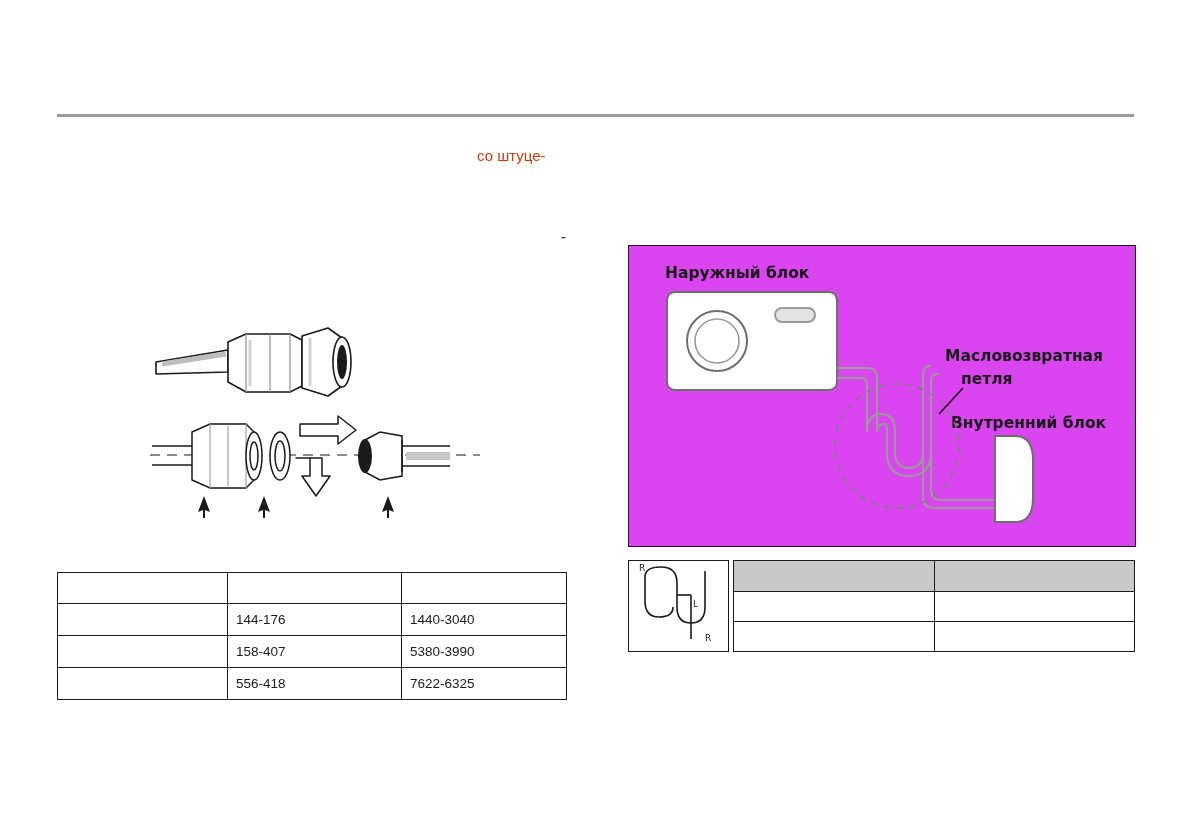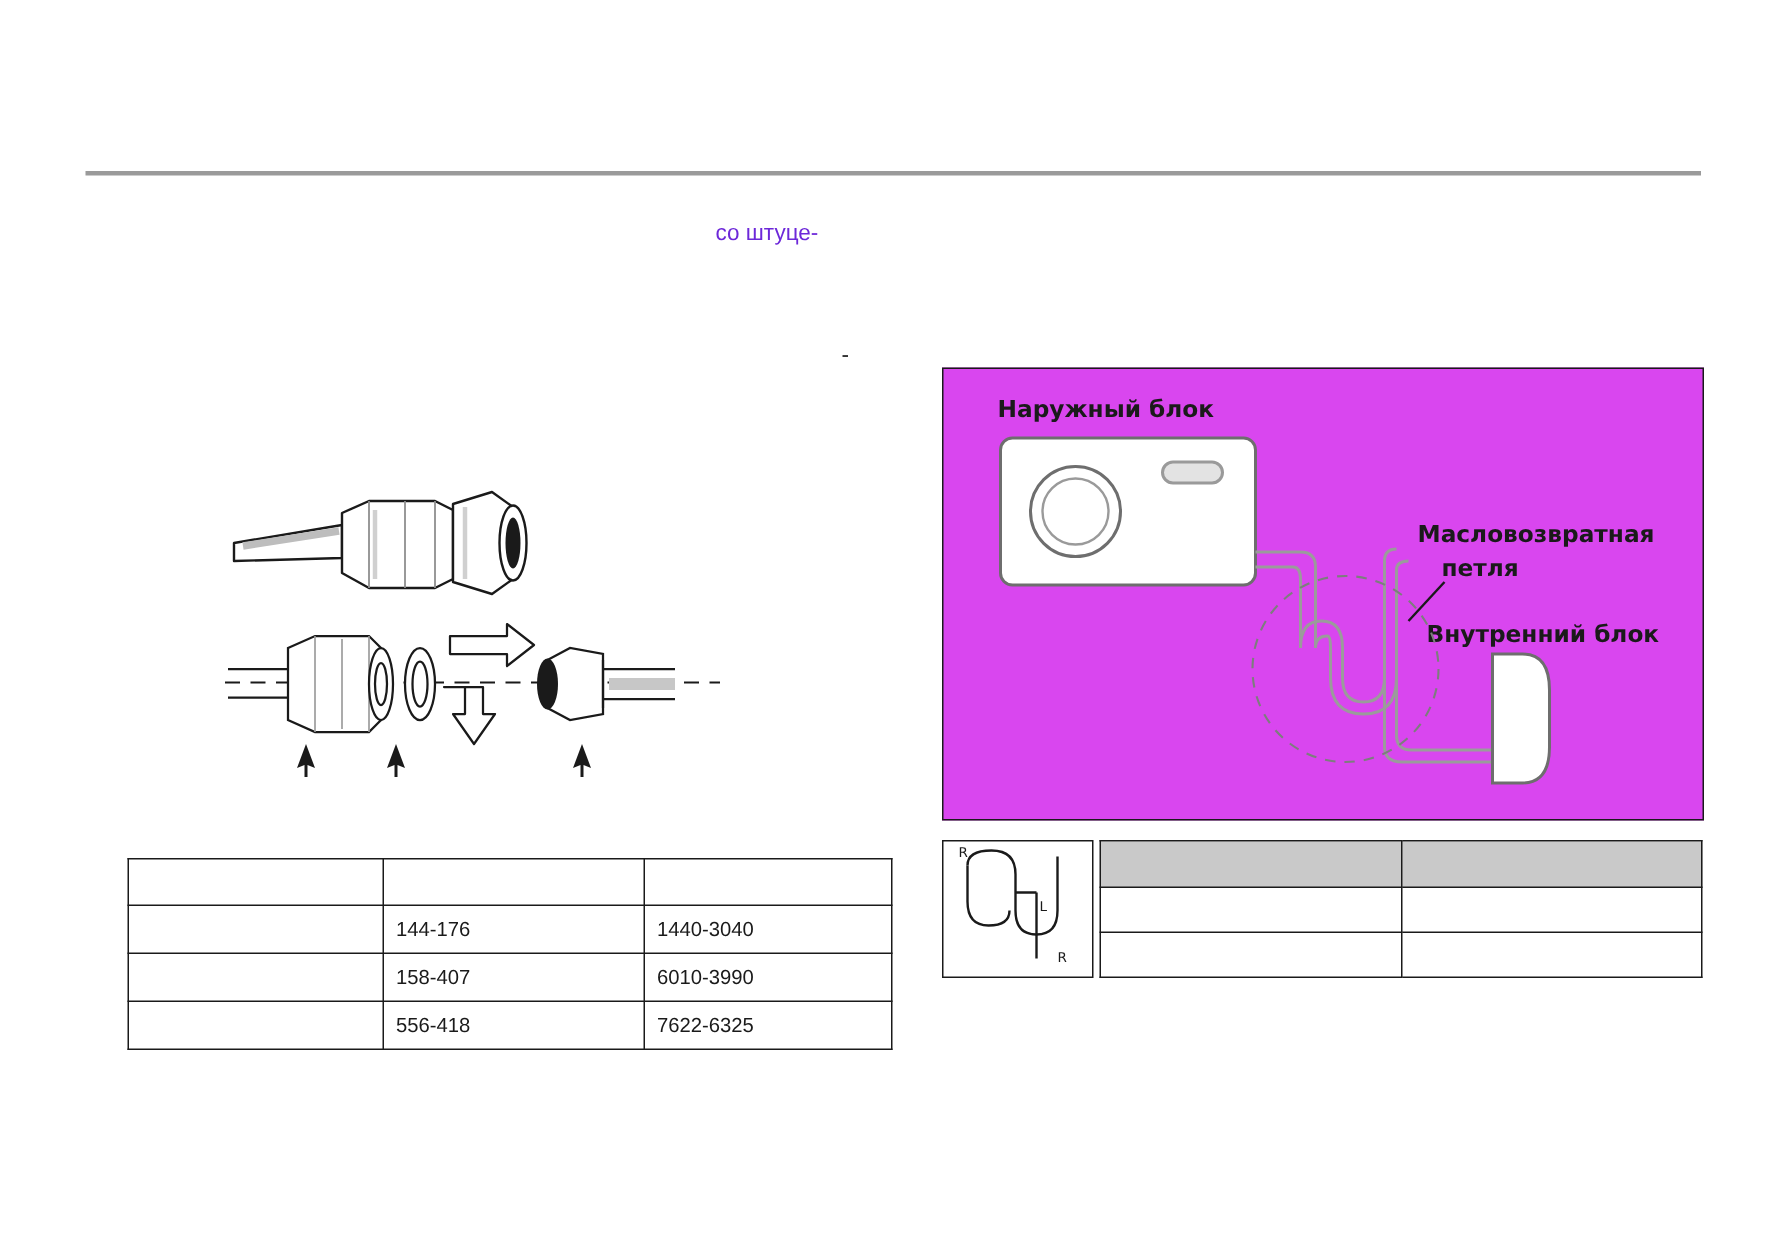--- a/index.html
+++ b/index.html
@@ -29,21 +29,21 @@
     height: 3px;
     background: #9a9a9a;
   }
   
   .frag-1 {
     position: absolute;
     left: 477px;
     top: 146px;
     font-size: 15px;
     line-height: 20px;
-    color: #6d28d9;
+    color: #c2410c;
     white-space: nowrap;
   }
   .frag-2 {
     position: absolute;
     left: 561px;
     top: 227px;
     font-size: 15px;
     line-height: 20px;
     color: #1c1c1c;
     white-space: nowrap;
@@ -59,21 +59,20 @@
   }
 
   
   .torque-table {
     position: absolute;
     left: 57px;
     top: 572px;
     width: 509px;
     border-collapse: collapse;
     table-layout: fixed;
-    margin-left: 28px;
   }
   .torque-table td, .torque-table th {
     border: 1px solid #1a1a1a;
     height: 31px;
     padding: 0 8px;
     font-size: 13.5px;
     font-weight: normal;
     text-align: left;
     vertical-align: middle;
     color: #1a1a1a;
@@ -213,21 +212,21 @@
         <td></td>
       </tr>
       <tr>
         <td></td>
         <td>144-176</td>
         <td>1440-3040</td>
       </tr>
       <tr>
         <td></td>
         <td>158-407</td>
-        <td>6010-3990</td>
+        <td>5380-3990</td>
       </tr>
       <tr>
         <td></td>
         <td>556-418</td>
         <td>7622-6325</td>
       </tr>
     </tbody>
   </table>
 
   <div class="oil-fig">

